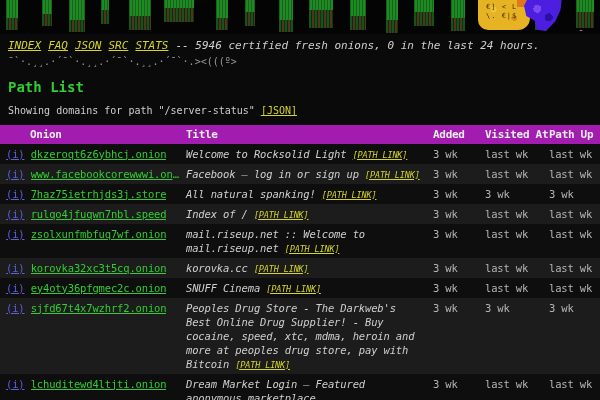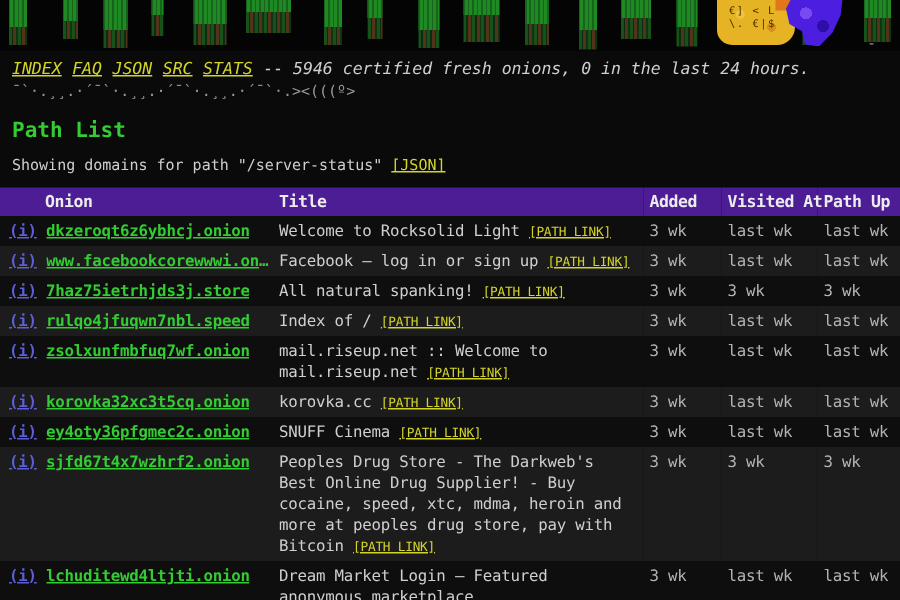--- a/index.html
+++ b/index.html
@@ -35,29 +35,29 @@
   .wave{padding:4px 0 0 8px;font-size:10px;color:#9a9a9a;letter-spacing:0;}
 
   
   .page-title{margin:12px 0 0 8px;font-size:14px;font-weight:bold;color:var(--green);}
   .subtitle{margin:10px 0 0 8px;font-size:10px;color:#cfcfcf;}
   .subtitle a{color:var(--yellow);}
 
   
   table{border-collapse:collapse;table-layout:fixed;width:600px;margin-top:9px;
     font-size:10.5px;letter-spacing:-0.15px;}
-  thead th{background:#4c1d95;color:#ececec;font-weight:bold;text-align:left;
+  thead th{background:#a21caf;color:#ececec;font-weight:bold;text-align:left;
     font-size:11px;letter-spacing:-0.3px;white-space:nowrap;padding:3px 0;}
   th.h-onion{padding-left:30px;} th.h-title{padding-left:2px;}
   th.h-added,th.h-visited,th.h-last{padding-left:4px;}
   tbody tr:nth-child(odd){background:#0e0e0e;}
   tbody tr:nth-child(even){background:#1c1c1c;}
   td{vertical-align:top;padding:2.5px 0;line-height:14px;}
-  td.c-onion{padding-left:6px;white-space:nowrap;font-weight:bold;}
-  td.c-title{padding-left:2px;padding-right:4px;color:#cfcfcf;}
+  td.c-onion{padding-left:6px;white-space:nowrap;}
+  td.c-title{padding-left:2px;padding-right:4px;color:#cfcfcf;font-style:italic;}
   td.c-added,td.c-vis,td.c-last{padding-left:4px;color:var(--dim);white-space:nowrap;}
   a.ilink{color:var(--blue);}
   a.olink{color:var(--green);display:inline-block;max-width:150px;white-space:nowrap;
     overflow:hidden;text-overflow:ellipsis;vertical-align:top;}
   a.plink{color:var(--yellow);font-size:8.5px;}
 </style>
 </head>
 <body>
 
 <div class="banner">

